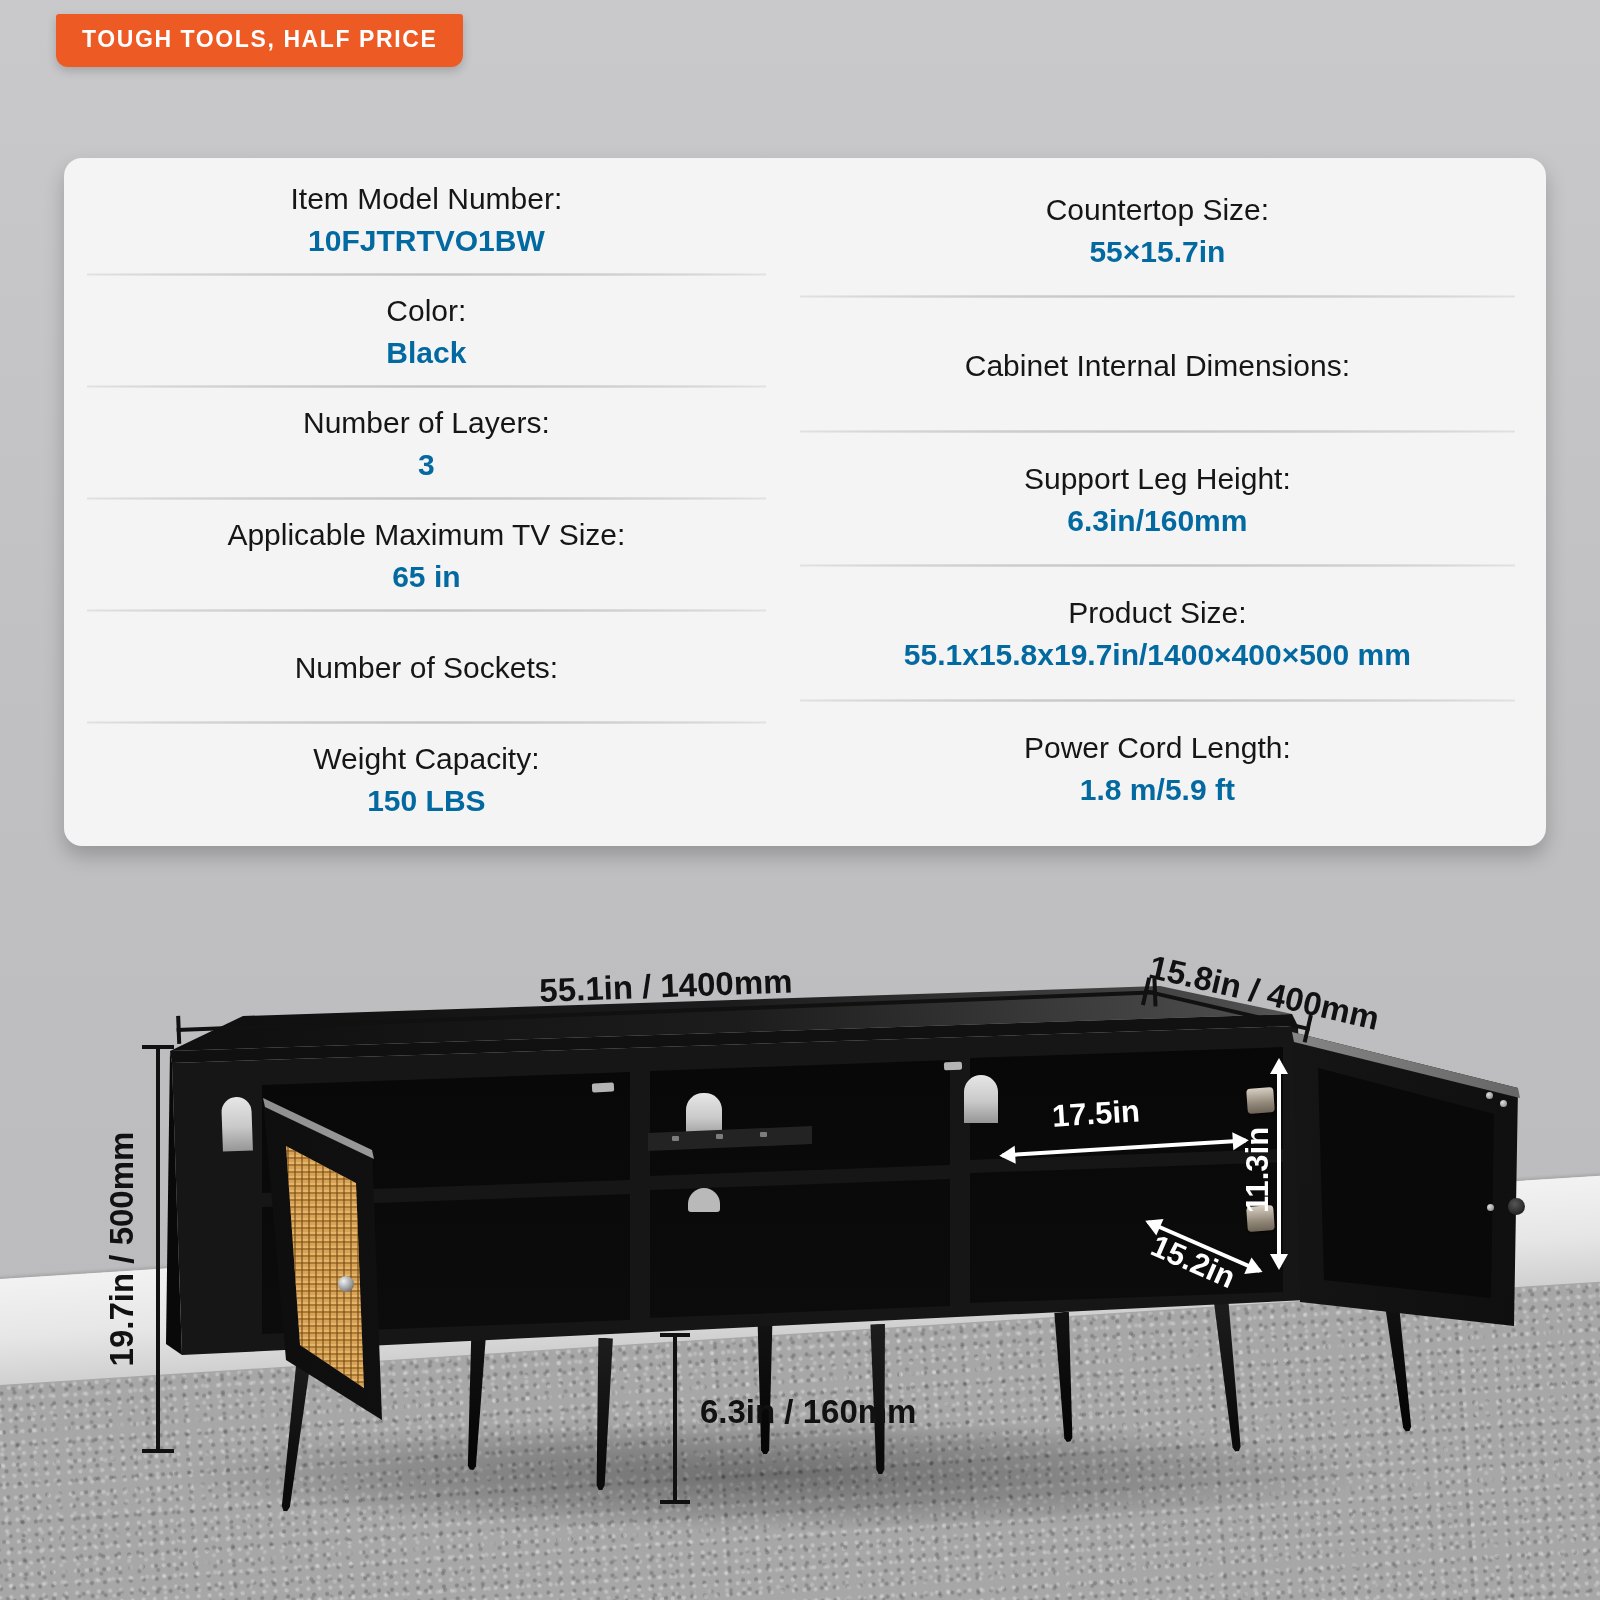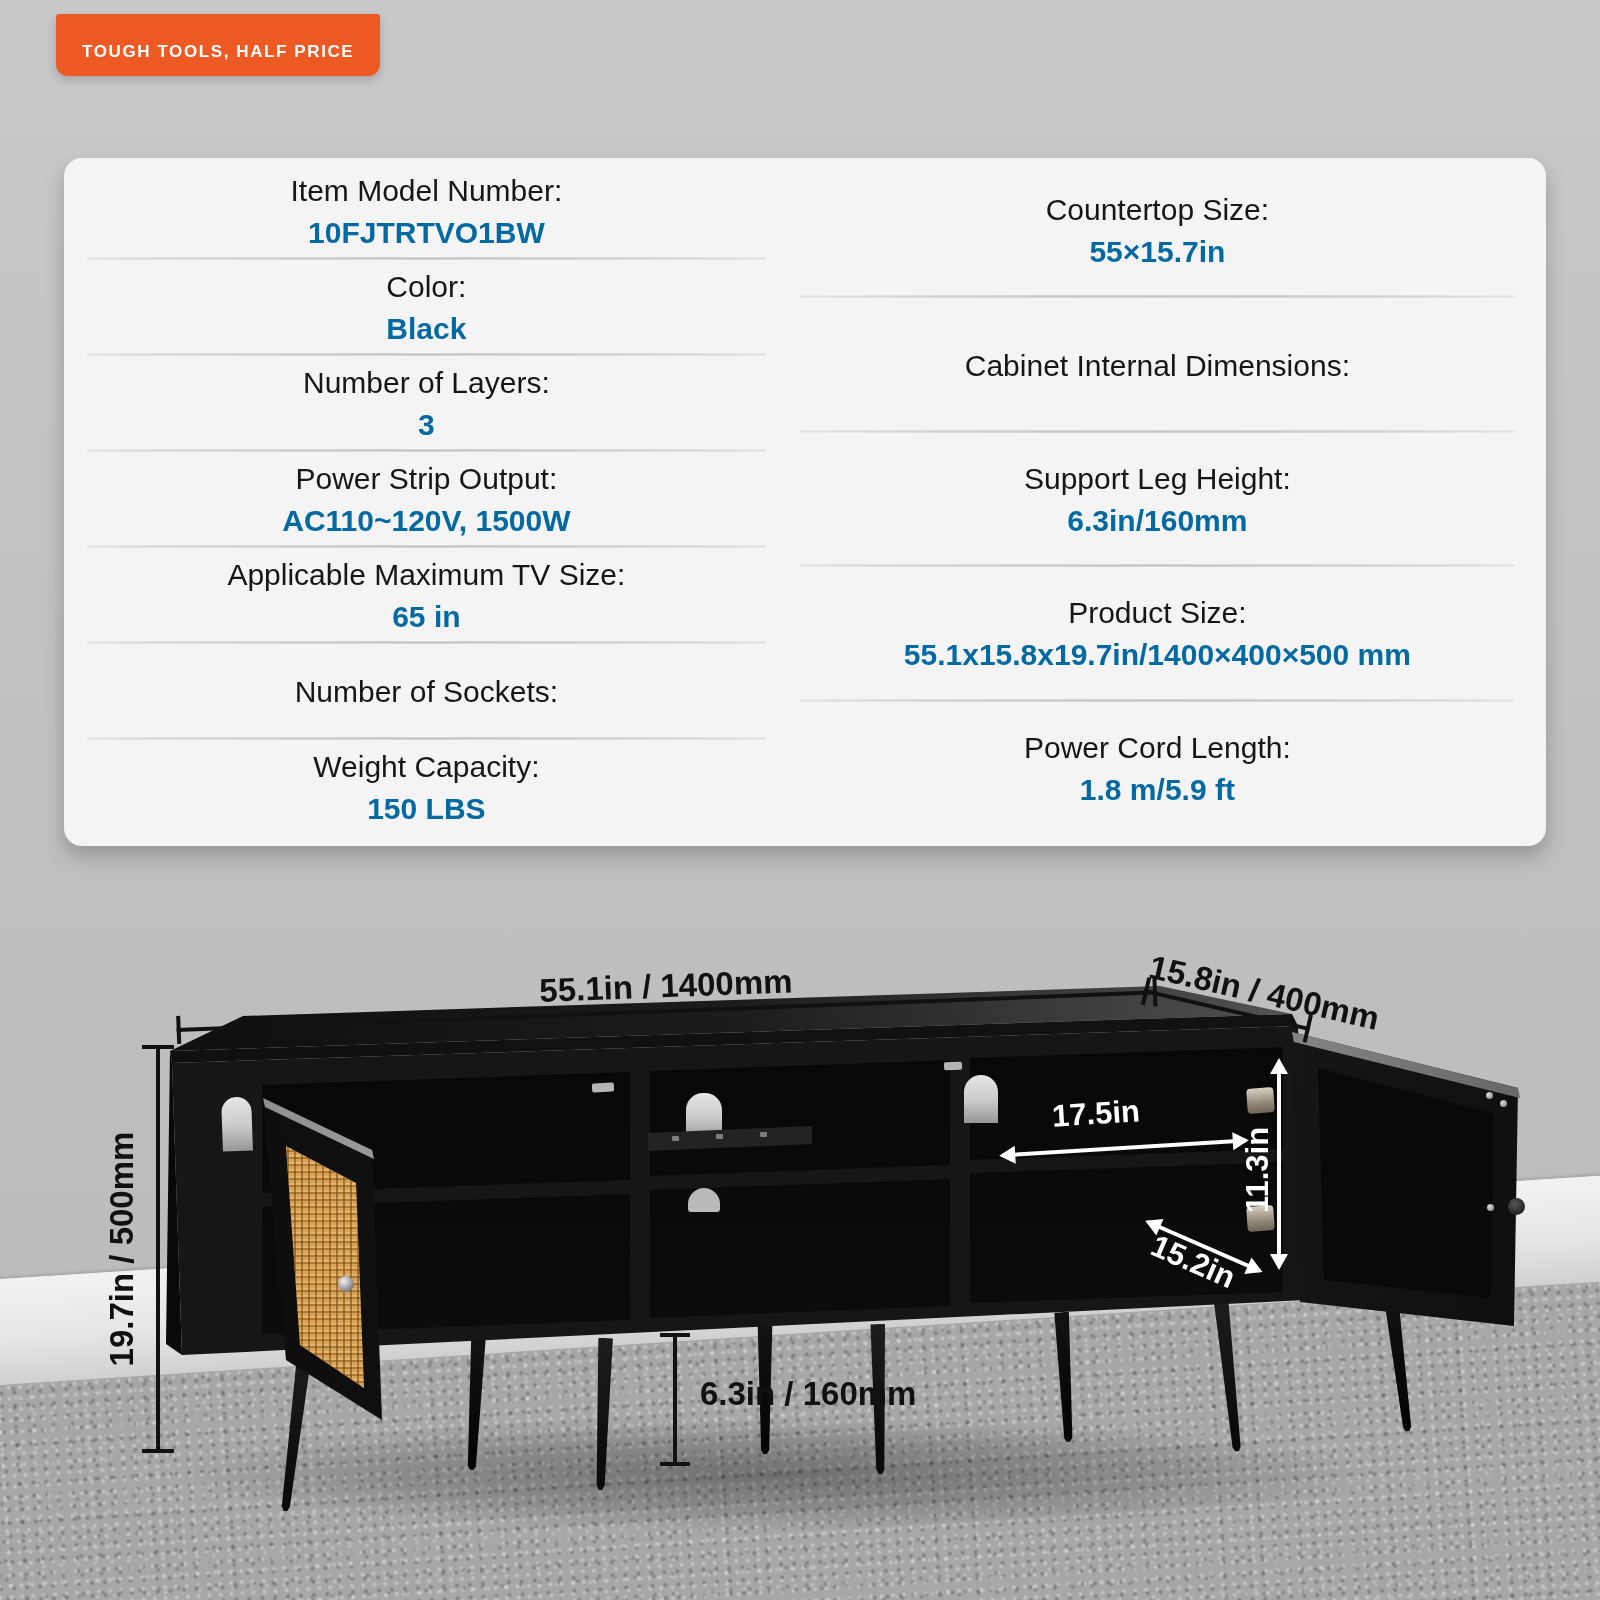--- a/index.html
+++ b/index.html
@@ -12,21 +12,21 @@
   .full{position:absolute;left:0;top:0;width:1600px;height:1600px;}
 
   
   .logo{
     left:56px;top:14px;padding:10px 26px 14px 26px;
     background:#ee5a24;border-radius:3px 3px 12px 12px;
     color:#fff;box-shadow:0 4px 10px rgba(0,0,0,.18);
   }
   .logo-brand{font-size:64px;font-weight:bold;letter-spacing:4px;line-height:66px;}
   .logo-reg{font-size:22px;vertical-align:28px;font-weight:bold;letter-spacing:0;}
-  .logo-tagline{font-size:17px;font-weight:bold;letter-spacing:1.6px;margin-top:18px;}
+  .logo-tagline{font-size:23px;font-weight:bold;letter-spacing:1.6px;margin-top:2px;}
 
   
   .spec-panel{
     left:64px;top:158px;width:1482px;height:688px;
     background:#f4f4f5;border-radius:18px;
     box-shadow:0 10px 20px rgba(0,0,0,.22);
     display:flex;
   }
   .spec-col{display:flex;flex-direction:column;height:100%;}
   .spec-col.left{width:48.5%;padding:6px 10px 10px 16px;box-sizing:border-box;}
@@ -141,24 +141,20 @@
     </div>
     <div class="spec-row">
       <div class="spec-label">Color:</div>
       <div class="spec-value">Black</div>
     </div>
     <div class="spec-row">
       <div class="spec-label">Number of Layers:</div>
       <div class="spec-value">3</div>
     </div>
     <div class="spec-row">
-      <div class="spec-label">Power Strip Output:</div>
-      <div class="spec-value">AC110~120V, 1500W</div>
-    </div>
-    <div class="spec-row">
       <div class="spec-label">Applicable Maximum TV Size:</div>
       <div class="spec-value">65 in</div>
     </div>
     <div class="spec-row">
       <div class="spec-label">Number of Sockets:</div>
     </div>
     <div class="spec-row">
       <div class="spec-label">Weight Capacity:</div>
       <div class="spec-value">150 LBS</div>
     </div>
@@ -255,21 +251,21 @@
     </div>
 </div>
 
 <div class="abs dim" style="left:142px;top:1045px;width:32px;height:408px;">
   <div class="vline" style="height:100%;"></div>
   <div class="vcap" style="top:0;"></div>
   <div class="vcap" style="bottom:0;"></div>
   <div style="position:absolute;left:calc(50% - 36px);top:50%;transform:translate(-50%,-50%) rotate(-90deg);white-space:nowrap;">19.7in / 500mm</div>
 </div>
 
-<div class="abs dim" style="left:660px;top:1333px;width:30px;height:133px;">
+<div class="abs dim" style="left:660px;top:1333px;width:30px;height:171px;">
   <div class="vline" style="height:100%;"></div>
   <div class="vcap" style="top:0;"></div>
   <div class="vcap" style="bottom:0;"></div>
   <div style="position:absolute;left:40px;top:46%;transform:translateY(-50%);">6.3in / 160mm</div>
 </div>
 
 <div class="warrow" style="left:1002px;top:1146px;width:244px;transform:rotate(-3.5deg);"></div>
 <div class="wlabel" style="left:1052px;top:1096px;transform:rotate(-3.5deg);">17.5in</div>
 
 <div class="warrow" style="left:1176px;top:1162px;width:206px;transform:rotate(90deg);"></div>

